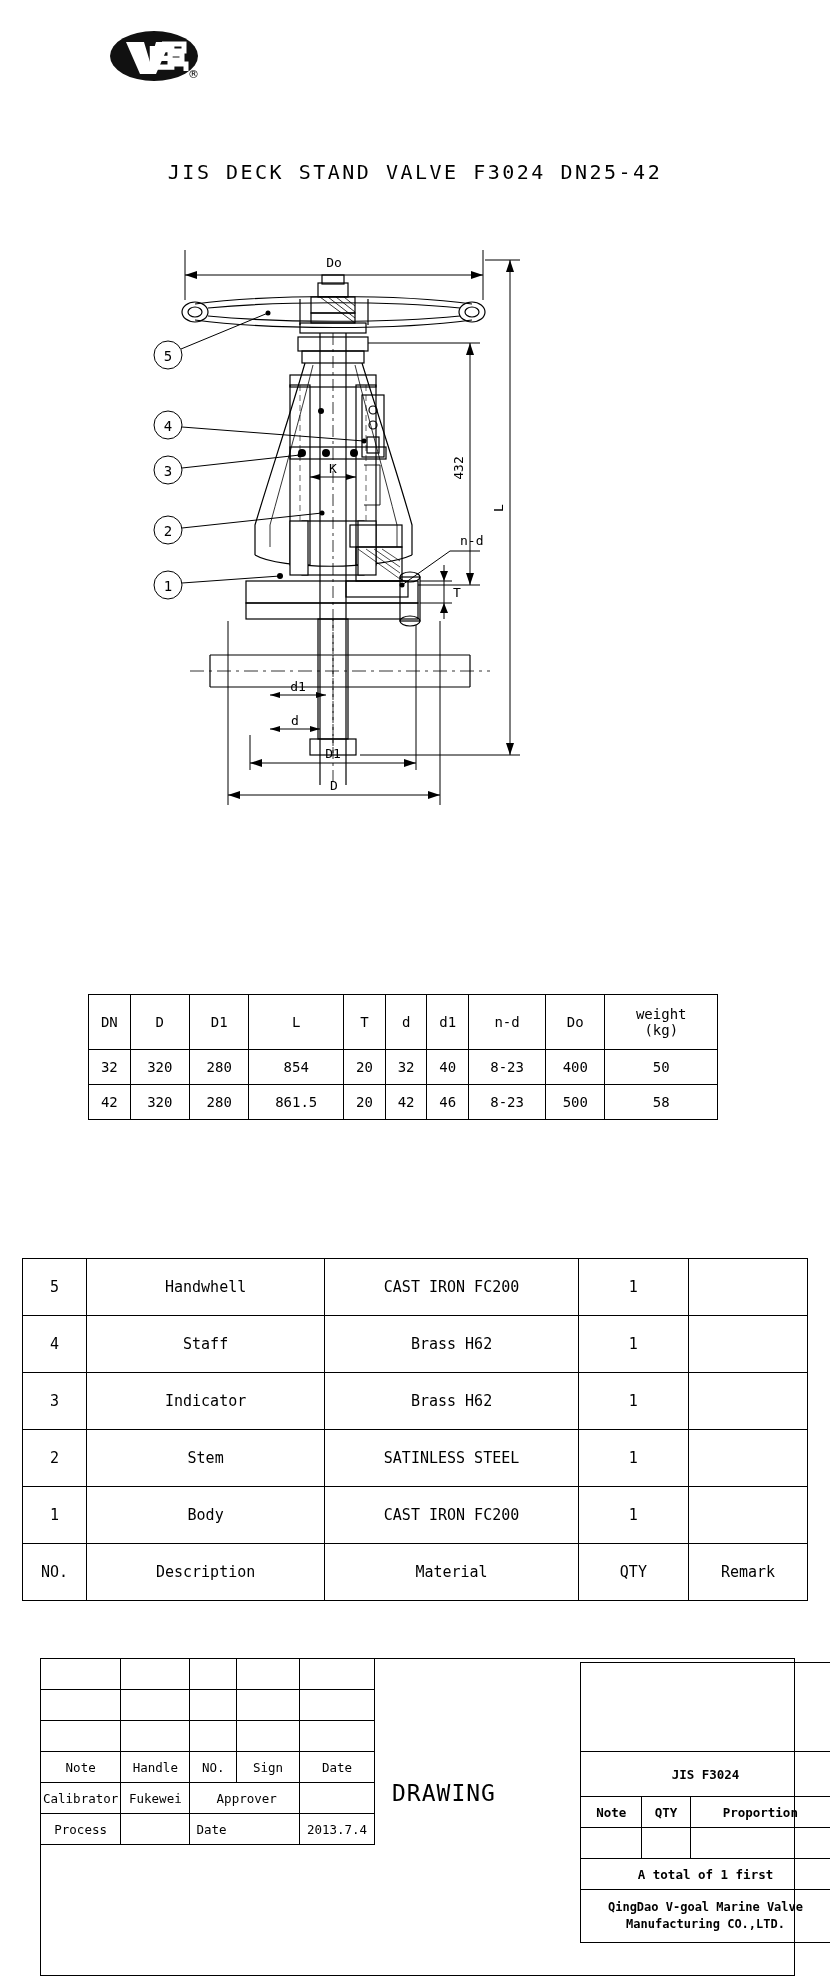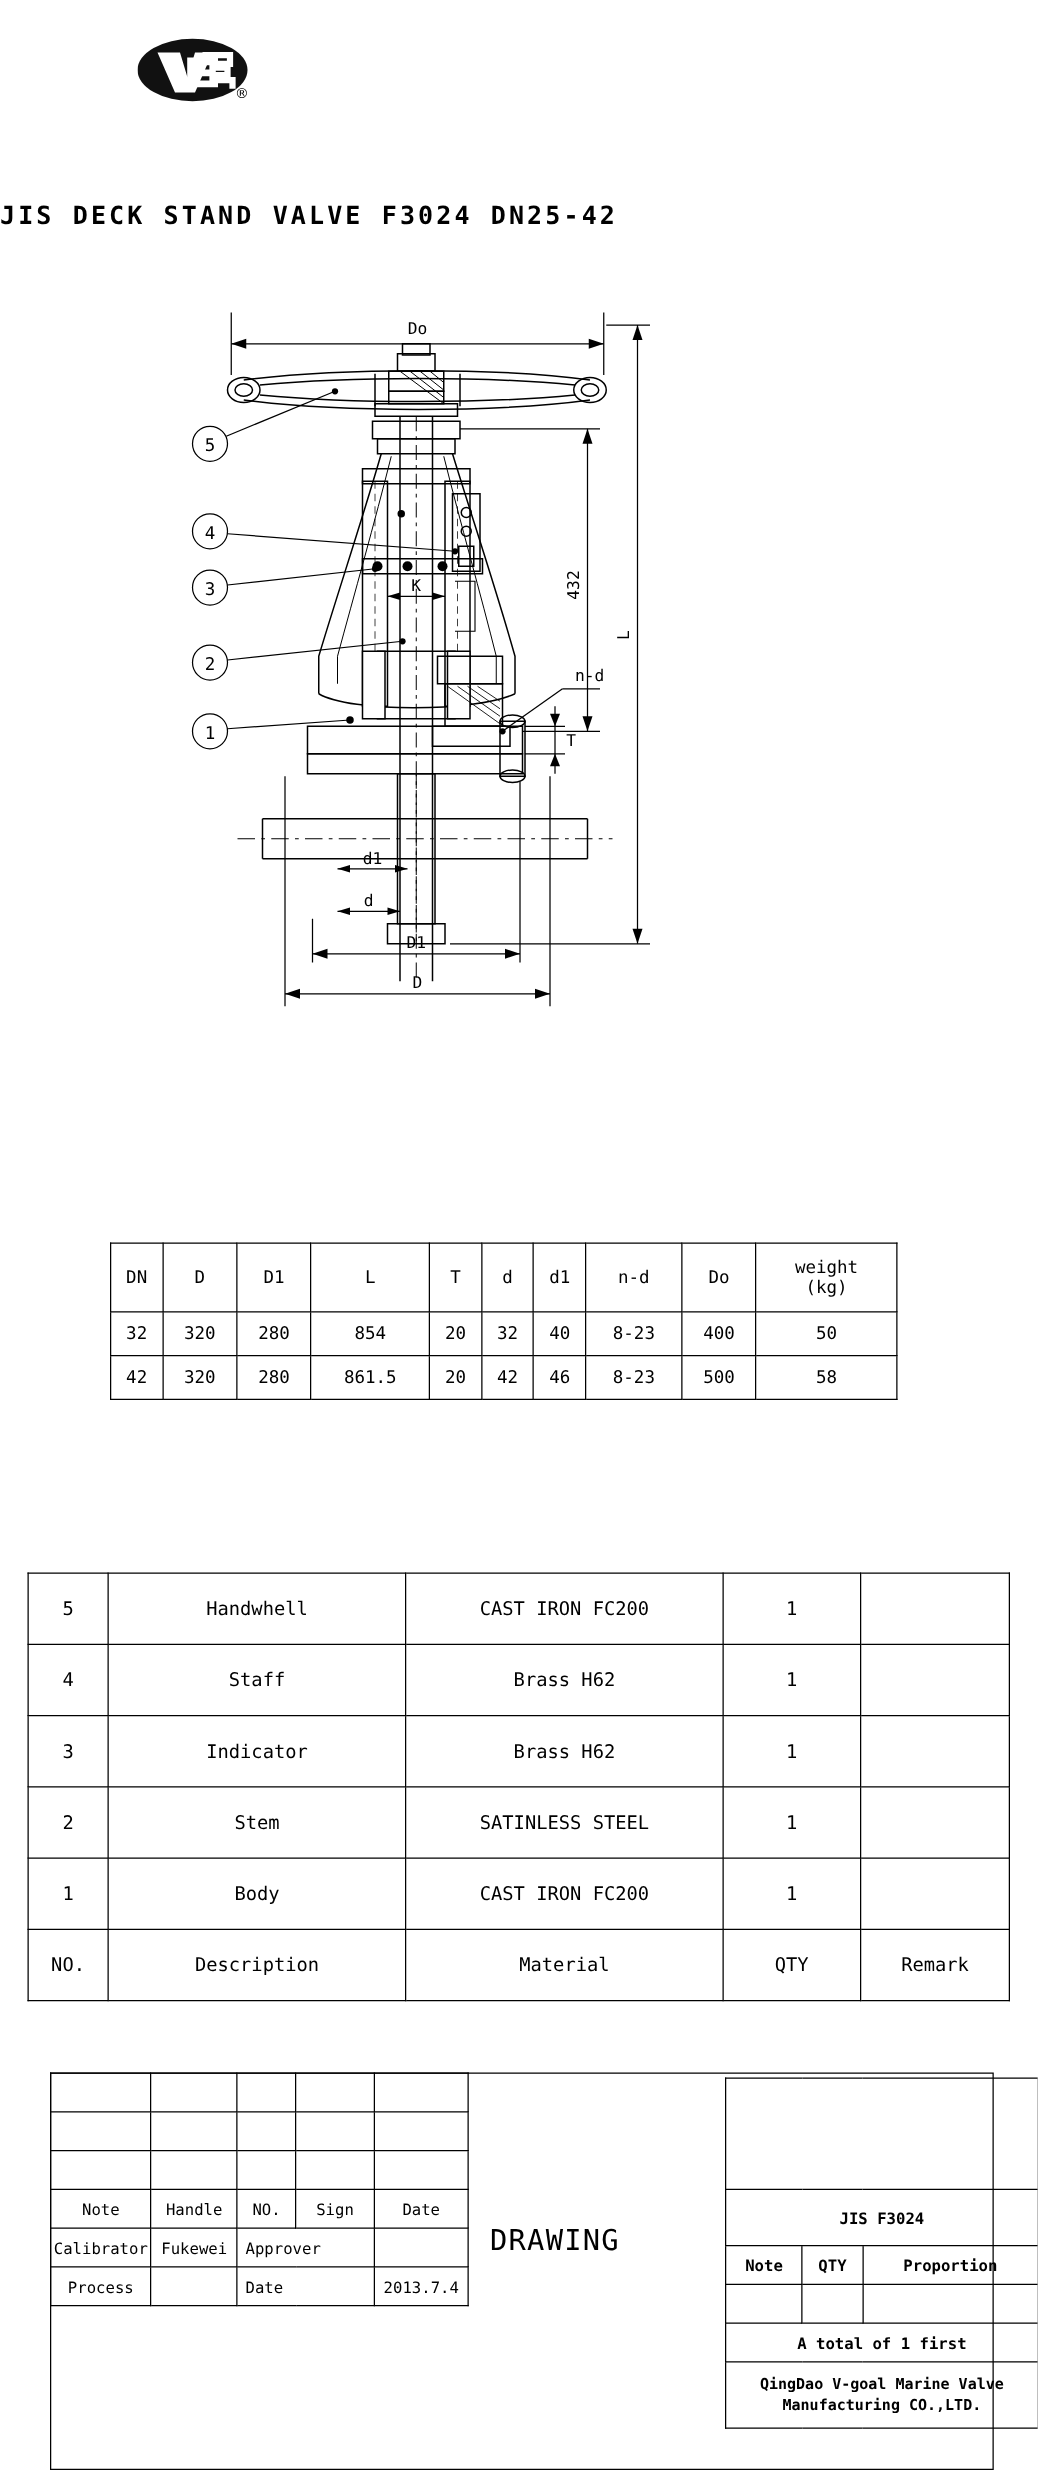--- a/index.html
+++ b/index.html
@@ -36,24 +36,24 @@
     font-size: 11px;
     font-family: "DejaVu Sans", sans-serif;
   }
 
   
   .doc-title {
     position: absolute;
     left: 0;
     top: 160px;
     width: 830px;
+    text-align: center;
     font-size: 20px;
     letter-spacing: 2.5px;
     font-family: "DejaVu Sans Mono", monospace;
-    font-weight: bold;
   }
 
   
   .drawing {
     position: absolute;
     left: 150px;
     top: 225px;
     width: 540px;
     height: 800px;
   }
@@ -521,21 +521,21 @@
         <tr>
           <td>Note</td>
           <td>Handle</td>
           <td>NO.</td>
           <td>Sign</td>
           <td>Date</td>
         </tr>
         <tr>
           <td>Calibrator</td>
           <td>Fukewei</td>
-          <td colspan="2" style="text-align:left;padding-left:6px;margin-left:36px;">Approver</td>
+          <td colspan="2" style="text-align:center;padding-left:6px;margin-left:36px;">Approver</td>
           <td></td>
         </tr>
         <tr>
           <td>Process</td>
           <td></td>
           <td colspan="2" style="text-align:left;padding-left:6px;">Date</td>
           <td>2013.7.4</td>
         </tr>
       </tbody>
     </table>

